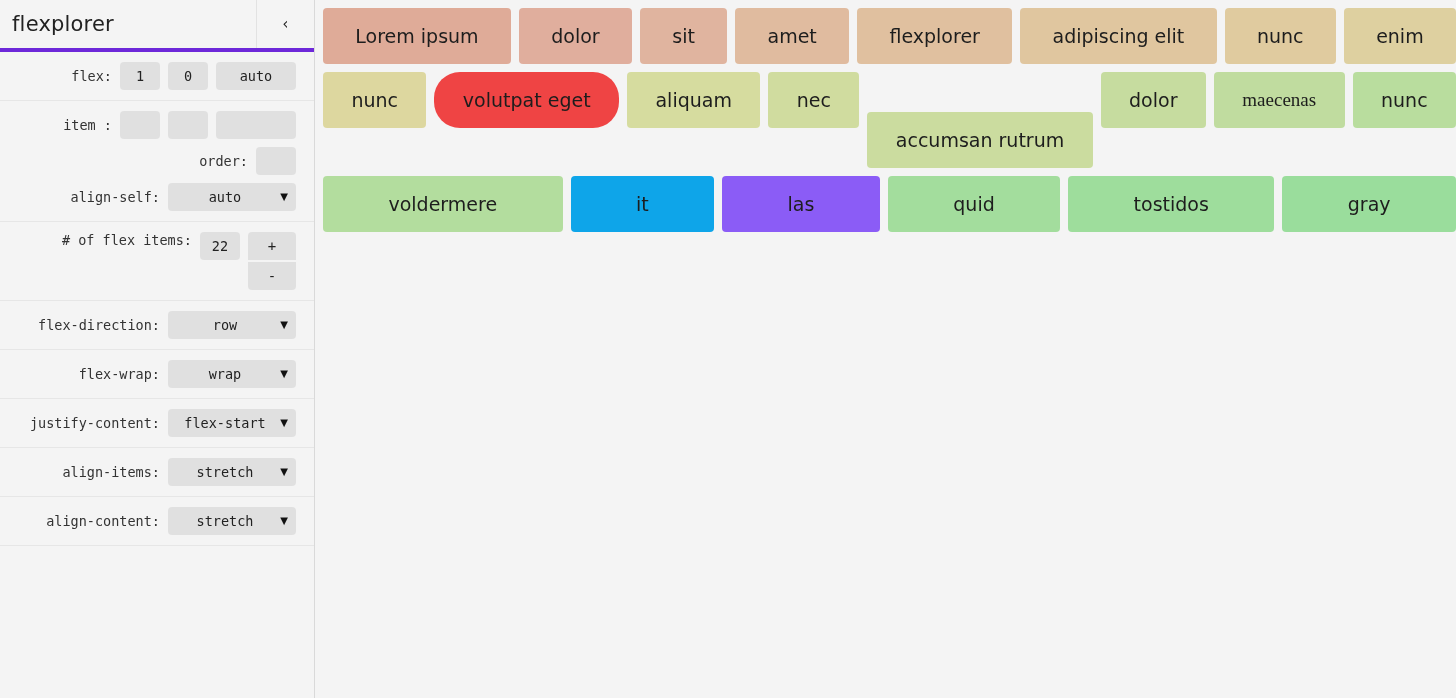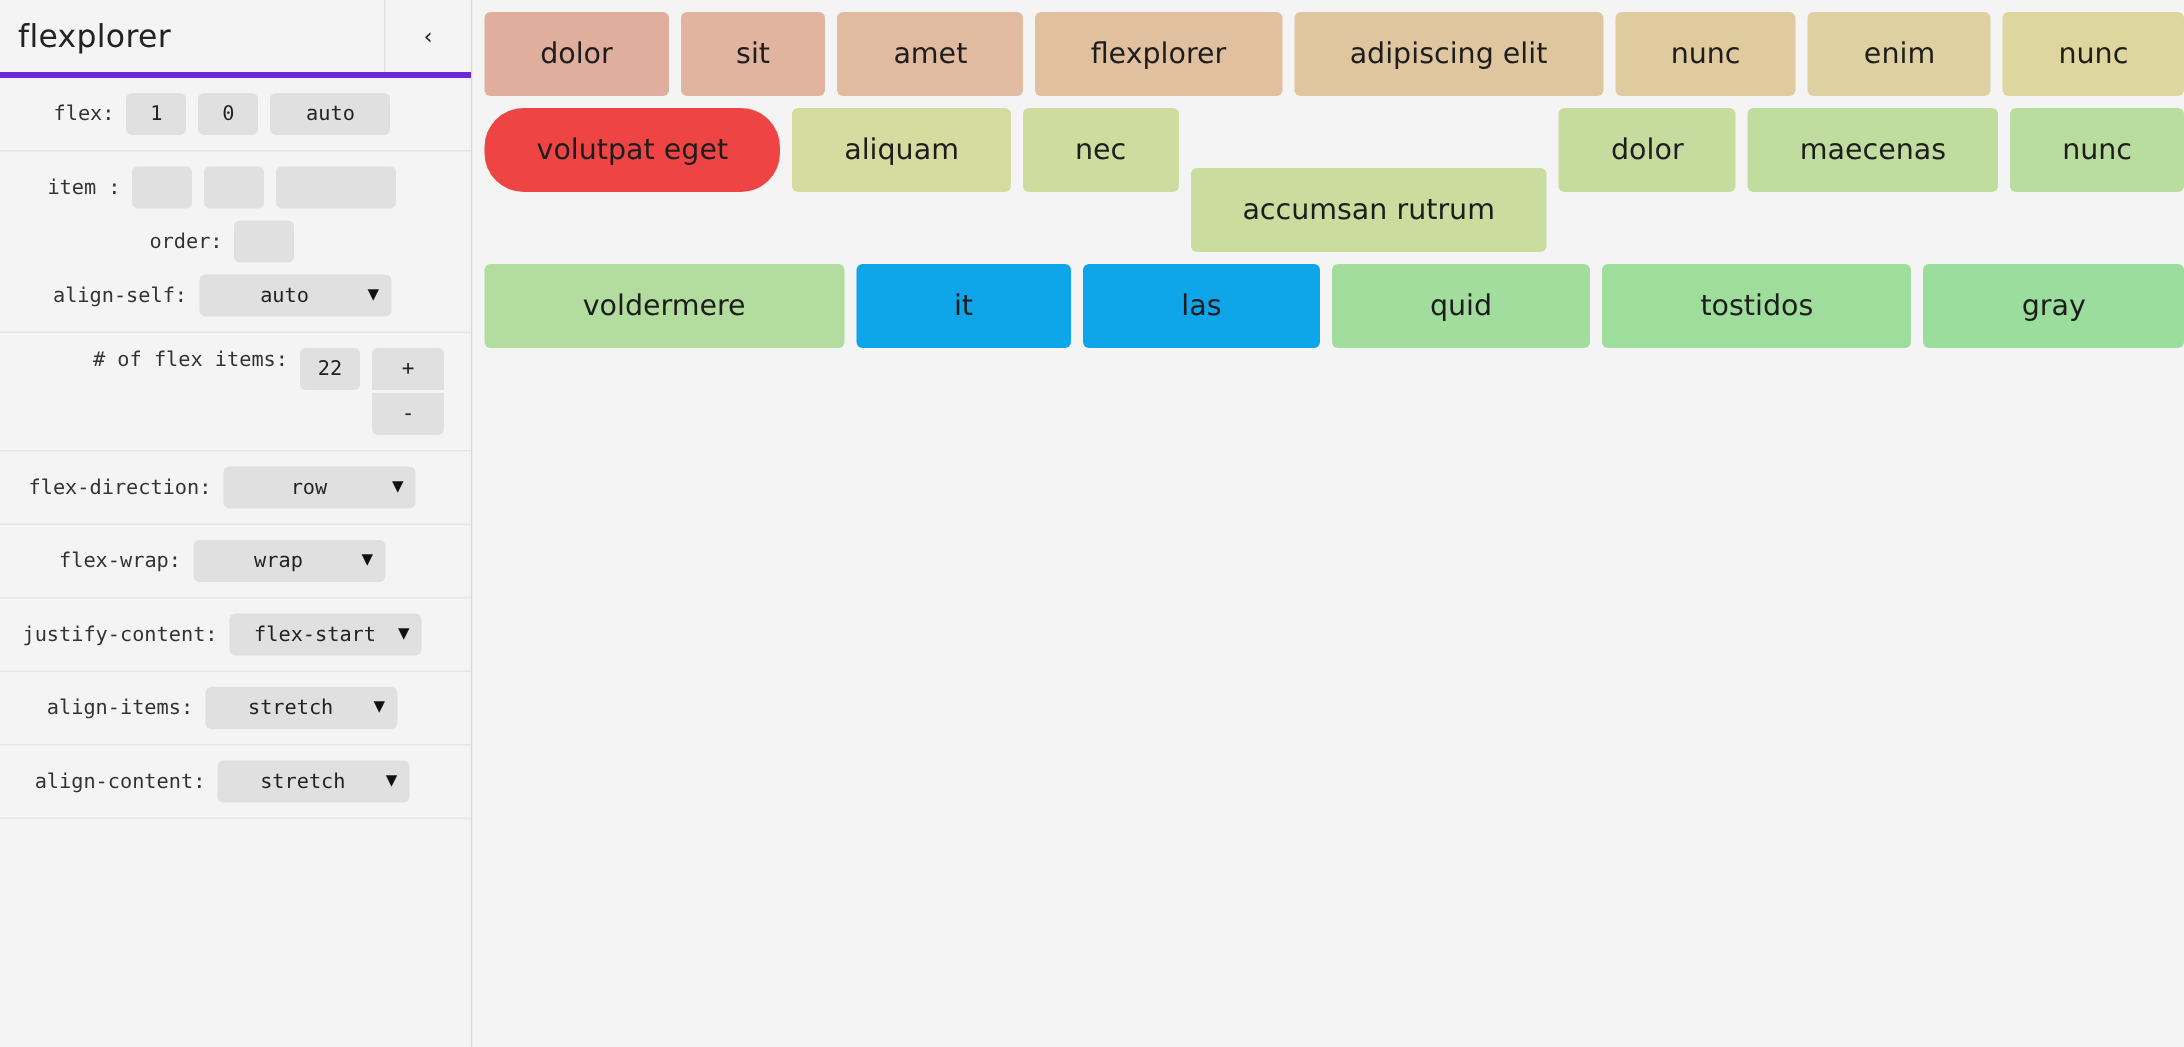--- a/index.html
+++ b/index.html
@@ -55,21 +55,21 @@
   .sb-row {
     border-bottom: 1px solid #e6e6e6;
     padding: 10px 18px 10px 0;
     display: flex;
     flex-direction: column;
     gap: 8px;
   }
   .ctl {
     display: flex;
     align-items: center;
-    justify-content: center;
+    justify-content: flex-end;
     gap: 8px;
   }
   .lbl {
     font-family: "DejaVu Sans Mono", monospace;
     font-size: 13.5px;
     color: #333;
     white-space: nowrap;
   }
   .fld {
     background: #e0e0e0;
@@ -263,20 +263,23 @@
           <select class="sel"><option value="stretch">stretch</option><option value="flex-start">flex-start</option><option value="flex-end">flex-end</option><option value="center">center</option><option value="space-between">space-between</option><option value="space-around">space-around</option></select>
           <span class="chev">▼</span>
         </span>
       </div>
     </div>
 
   </aside>
 
   <main id="main">
     <div id="flex-container">
+        <div class="flex-item" style="background: rgb(223, 171, 152);">
+          <span>Lorem ipsum</span>
+        </div>
         <div class="flex-item" style="background: rgb(224, 174, 157);">
           <span>dolor</span>
         </div>
         <div class="flex-item" style="background: rgb(224, 180, 159);">
           <span>sit</span>
         </div>
         <div class="flex-item" style="background: rgb(224, 187, 159);">
           <span>amet</span>
         </div>
         <div class="flex-item" style="background: rgb(224, 192, 159);">
@@ -302,33 +305,33 @@
         </div>
         <div class="flex-item" style="background: rgb(208, 220, 159);">
           <span>nec</span>
         </div>
         <div class="flex-item" style="background: rgb(203, 220, 159); margin-top: 40px;">
           <span>accumsan rutrum</span>
         </div>
         <div class="flex-item" style="background: rgb(198, 220, 159);">
           <span>dolor</span>
         </div>
-        <div class="flex-item" style="background: rgb(192, 220, 159);">
+        <div class="flex-item" style="background: rgb(192, 220, 159); font-family: Liberation Serif, serif;">
           <span>maecenas</span>
         </div>
         <div class="flex-item" style="background: rgb(185, 221, 158);">
           <span>nunc</span>
         </div>
         <div class="flex-item" style="background: rgb(179, 221, 158);">
           <span>voldermere</span>
         </div>
         <div class="flex-item" style="background: #0ea5e9;">
           <span>it</span>
         </div>
-        <div class="flex-item" style="background: #0ea5e9; justify-content: center;">
+        <div class="flex-item" style="background: #8b5cf6; justify-content: center;">
           <span>las</span>
         </div>
         <div class="flex-item" style="background: rgb(163, 221, 157);">
           <span>quid</span>
         </div>
         <div class="flex-item" style="background: rgb(158, 221, 156);">
           <span>tostidos</span>
         </div>
         <div class="flex-item" style="background: rgb(154, 221, 156);">
           <span>gray</span>

